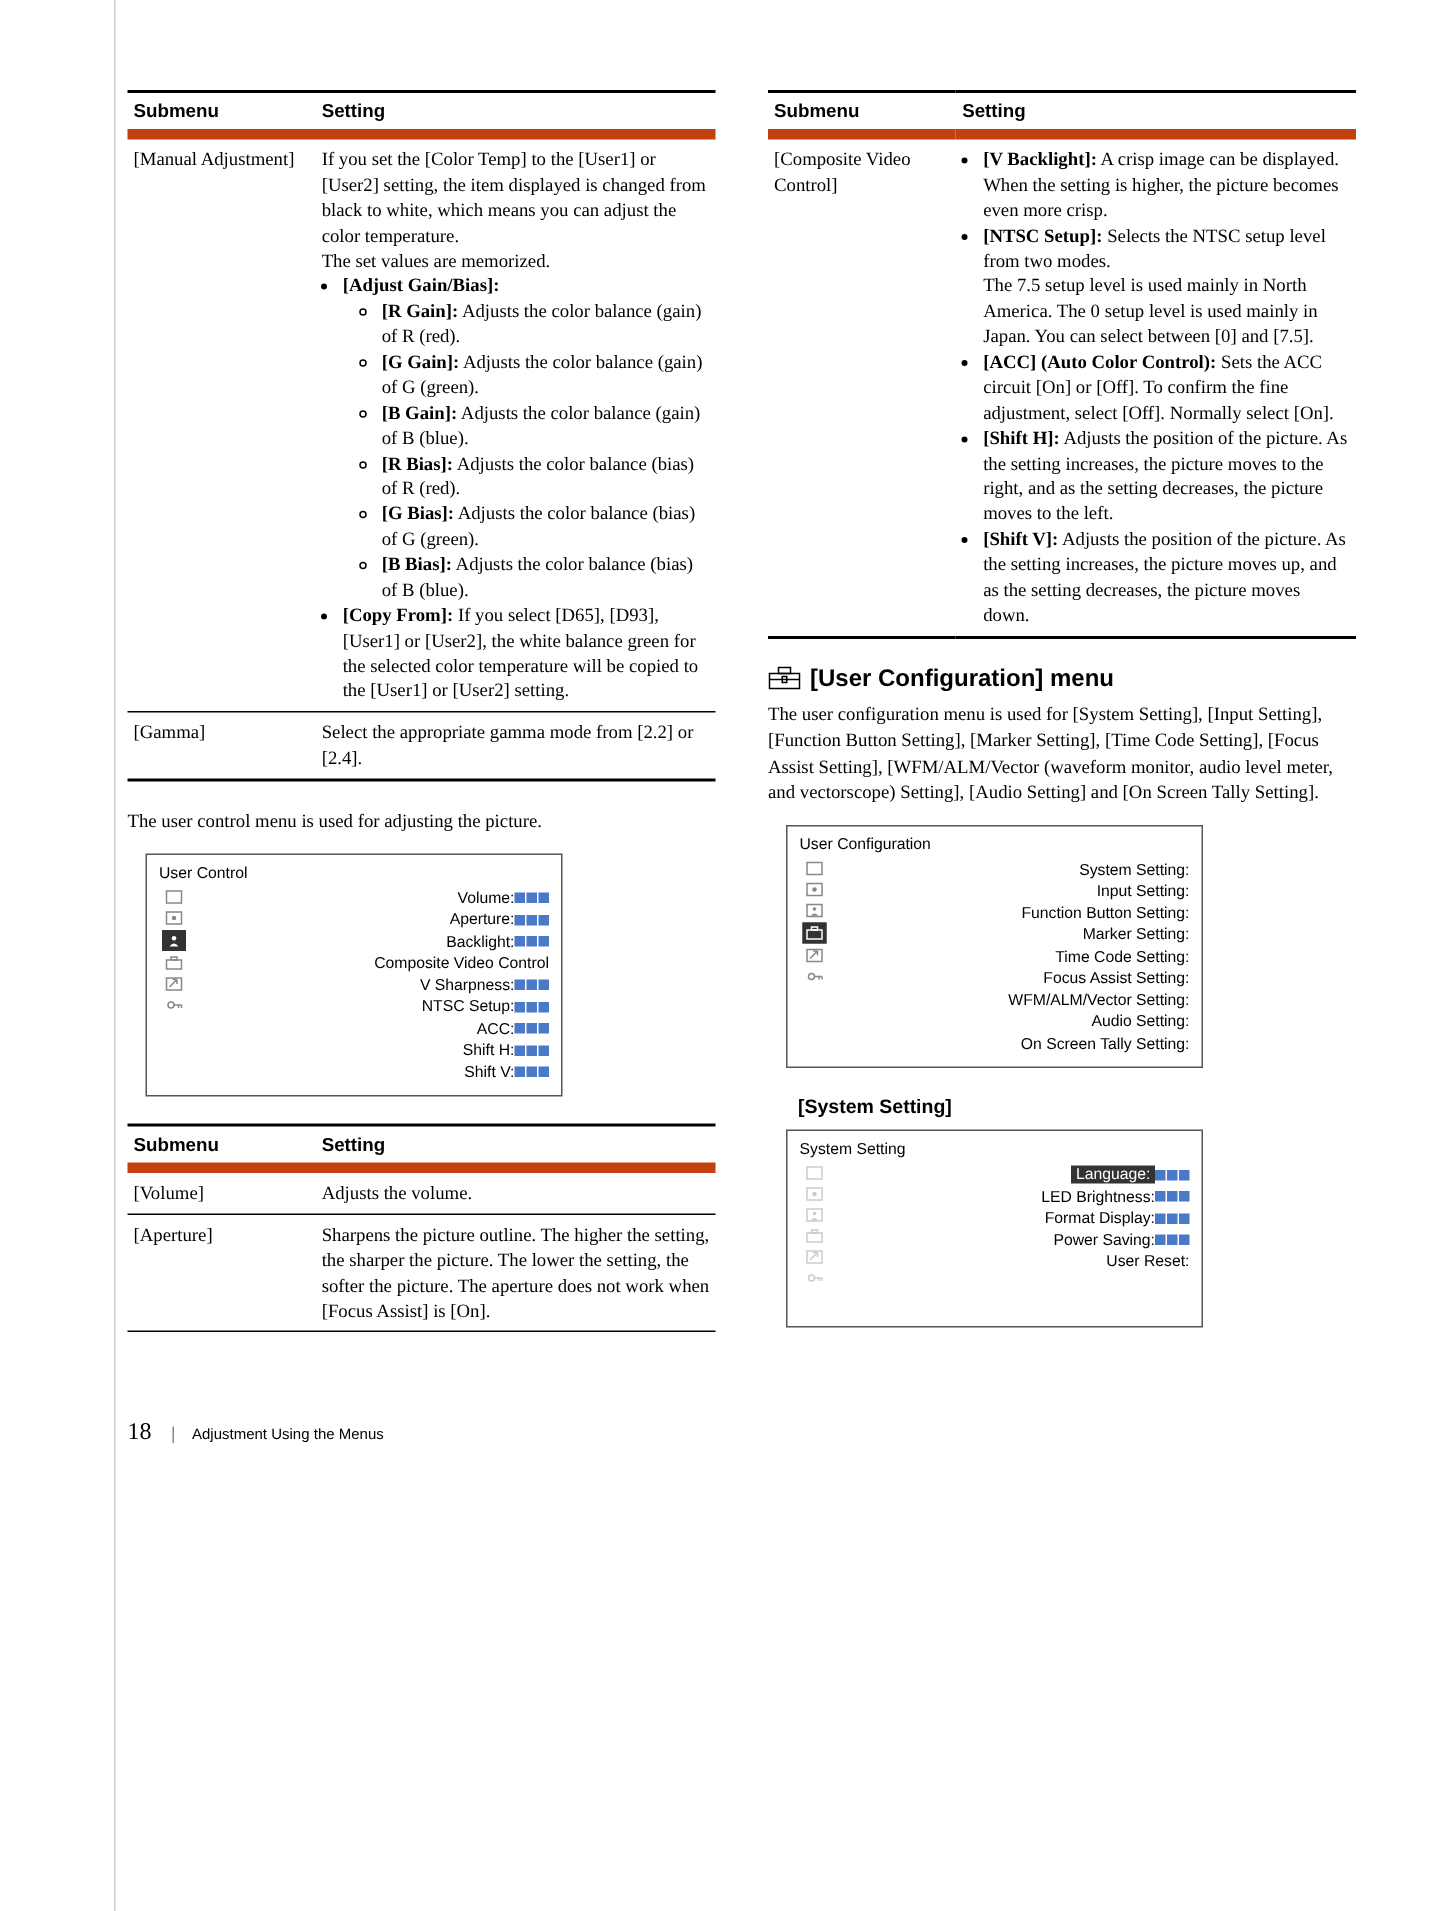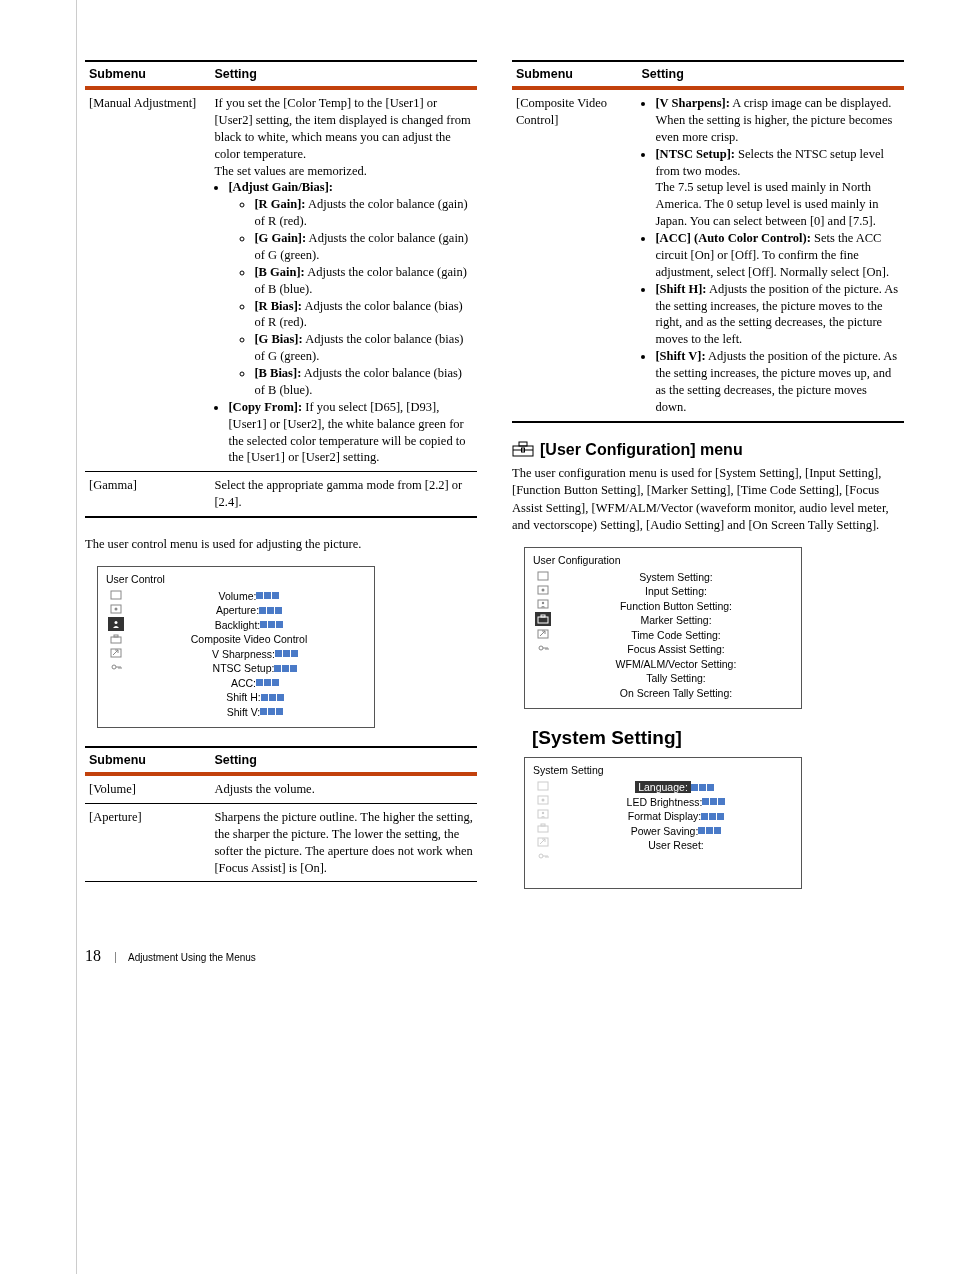--- a/index.html
+++ b/index.html
@@ -24,21 +24,21 @@
     width: 100%;
     border-collapse: collapse;
     margin-bottom: 18px;
   }
   .tbl thead th {
     text-align: left;
     font-family: Arial, Helvetica, sans-serif;
     font-weight: bold;
     font-size: 12.5px;
     border-top: 2px solid #000;
-    border-bottom: 4px solid #c2410c;
+    border-bottom: 7px solid #c2410c;
     padding: 5px 4px;
   }
   .col-submenu { width: 32%; }
   .col-setting { width: 68%; }
   .tbl tbody td {
     vertical-align: top;
     border-bottom: 1px solid #000;
     padding: 5px 4px;
     line-height: 1.35;
   }
@@ -74,31 +74,31 @@
     flex-direction: column;
     align-items: center;
     gap: 2px;
   }
   .osd-icons .mini { width: 14px; height: 12px; display:flex; align-items:center; justify-content:center; }
   .osd-icons .sel {
     background: #333;
     border: 1px solid #333;
   }
   .osd-rows { flex: 1; padding-left: 6px; }
-  .osd-row { display: flex; justify-content: center; align-items: center; height: 14.5px; }
+  .osd-row { display: flex; justify-content: flex-end; align-items: center; height: 14.5px; }
   .osd-row .sel-label { background:#333; color:#fff; padding:0 3px; margin-left:-3px;}
   .three-sq { display: inline-flex; gap: 1px; }
   .three-sq span {
     width: 7px; height: 7px;
     background: #4a7ac7;
   }
   .subhead {
     font-family: Arial, Helvetica, sans-serif;
     font-weight: bold;
-    font-size: 19px;
+    font-size: 13px;
     margin: 12px 0 8px 0;
     padding-left: 20px;
   }
 
   .footer {
     position: relative;
     padding: 0 0 30px 85px;
     display: flex;
     align-items: baseline;
     gap: 14px;
@@ -291,21 +291,21 @@
           <th class="col-submenu">Submenu</th>
           <th class="col-setting">Setting</th>
         </tr>
       </thead>
       <tbody>
         <tr class="last">
           <td>[Composite Video Control]</td>
           <td>
             <ul class="bullet-list">
               <li>
-                <b>[V Sharpens]:</b><span> A crisp image can be displayed.</span><br>
+                <b>[V Backlight]:</b><span> A crisp image can be displayed.</span><br>
                 <span>When the setting is higher, the picture becomes even more crisp.</span>
               </li>
               <li>
                 <b>[NTSC Setup]:</b><span> Selects the NTSC setup level from two modes.</span><br>
                 <span>The 7.5 setup level is used mainly in North America. The 0 setup level is used mainly in Japan. You can select between [0] and [7.5].</span>
               </li>
               <li>
                 <b>[ACC] (Auto Color Control):</b><span> Sets the ACC circuit [On] or [Off]. To confirm the fine adjustment, select [Off]. Normally select [On].</span>
               </li>
               <li>
@@ -390,21 +390,21 @@
             <div class="osd-row">
               <span>Time Code Setting:</span>
             </div>
             <div class="osd-row">
               <span>Focus Assist Setting:</span>
             </div>
             <div class="osd-row">
               <span>WFM/ALM/Vector Setting:</span>
             </div>
             <div class="osd-row">
-              <span>Tally Setting:</span>
+              <span>Audio Setting:</span>
             </div>
             <div class="osd-row">
               <span>On Screen Tally Setting:</span>
             </div>
           </div>
       </div>
     </div>
 
     <div class="subhead">[System Setting]</div>
 

